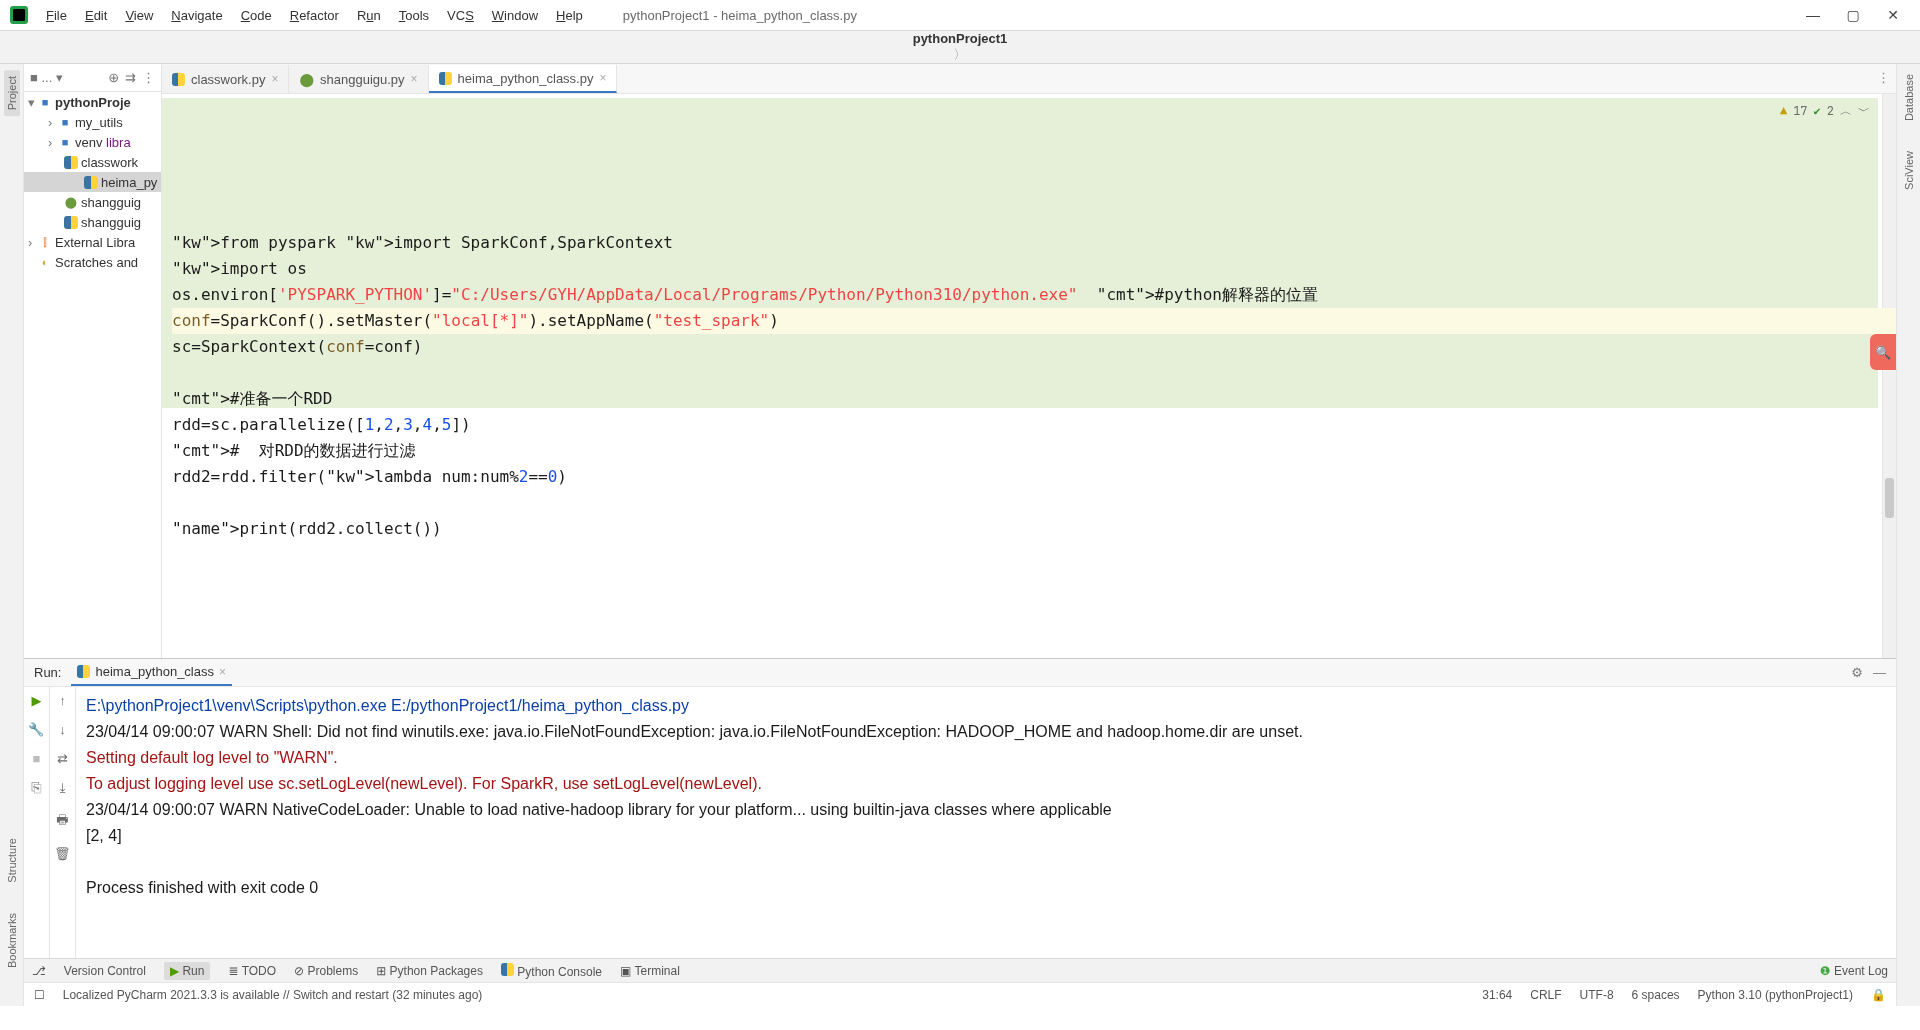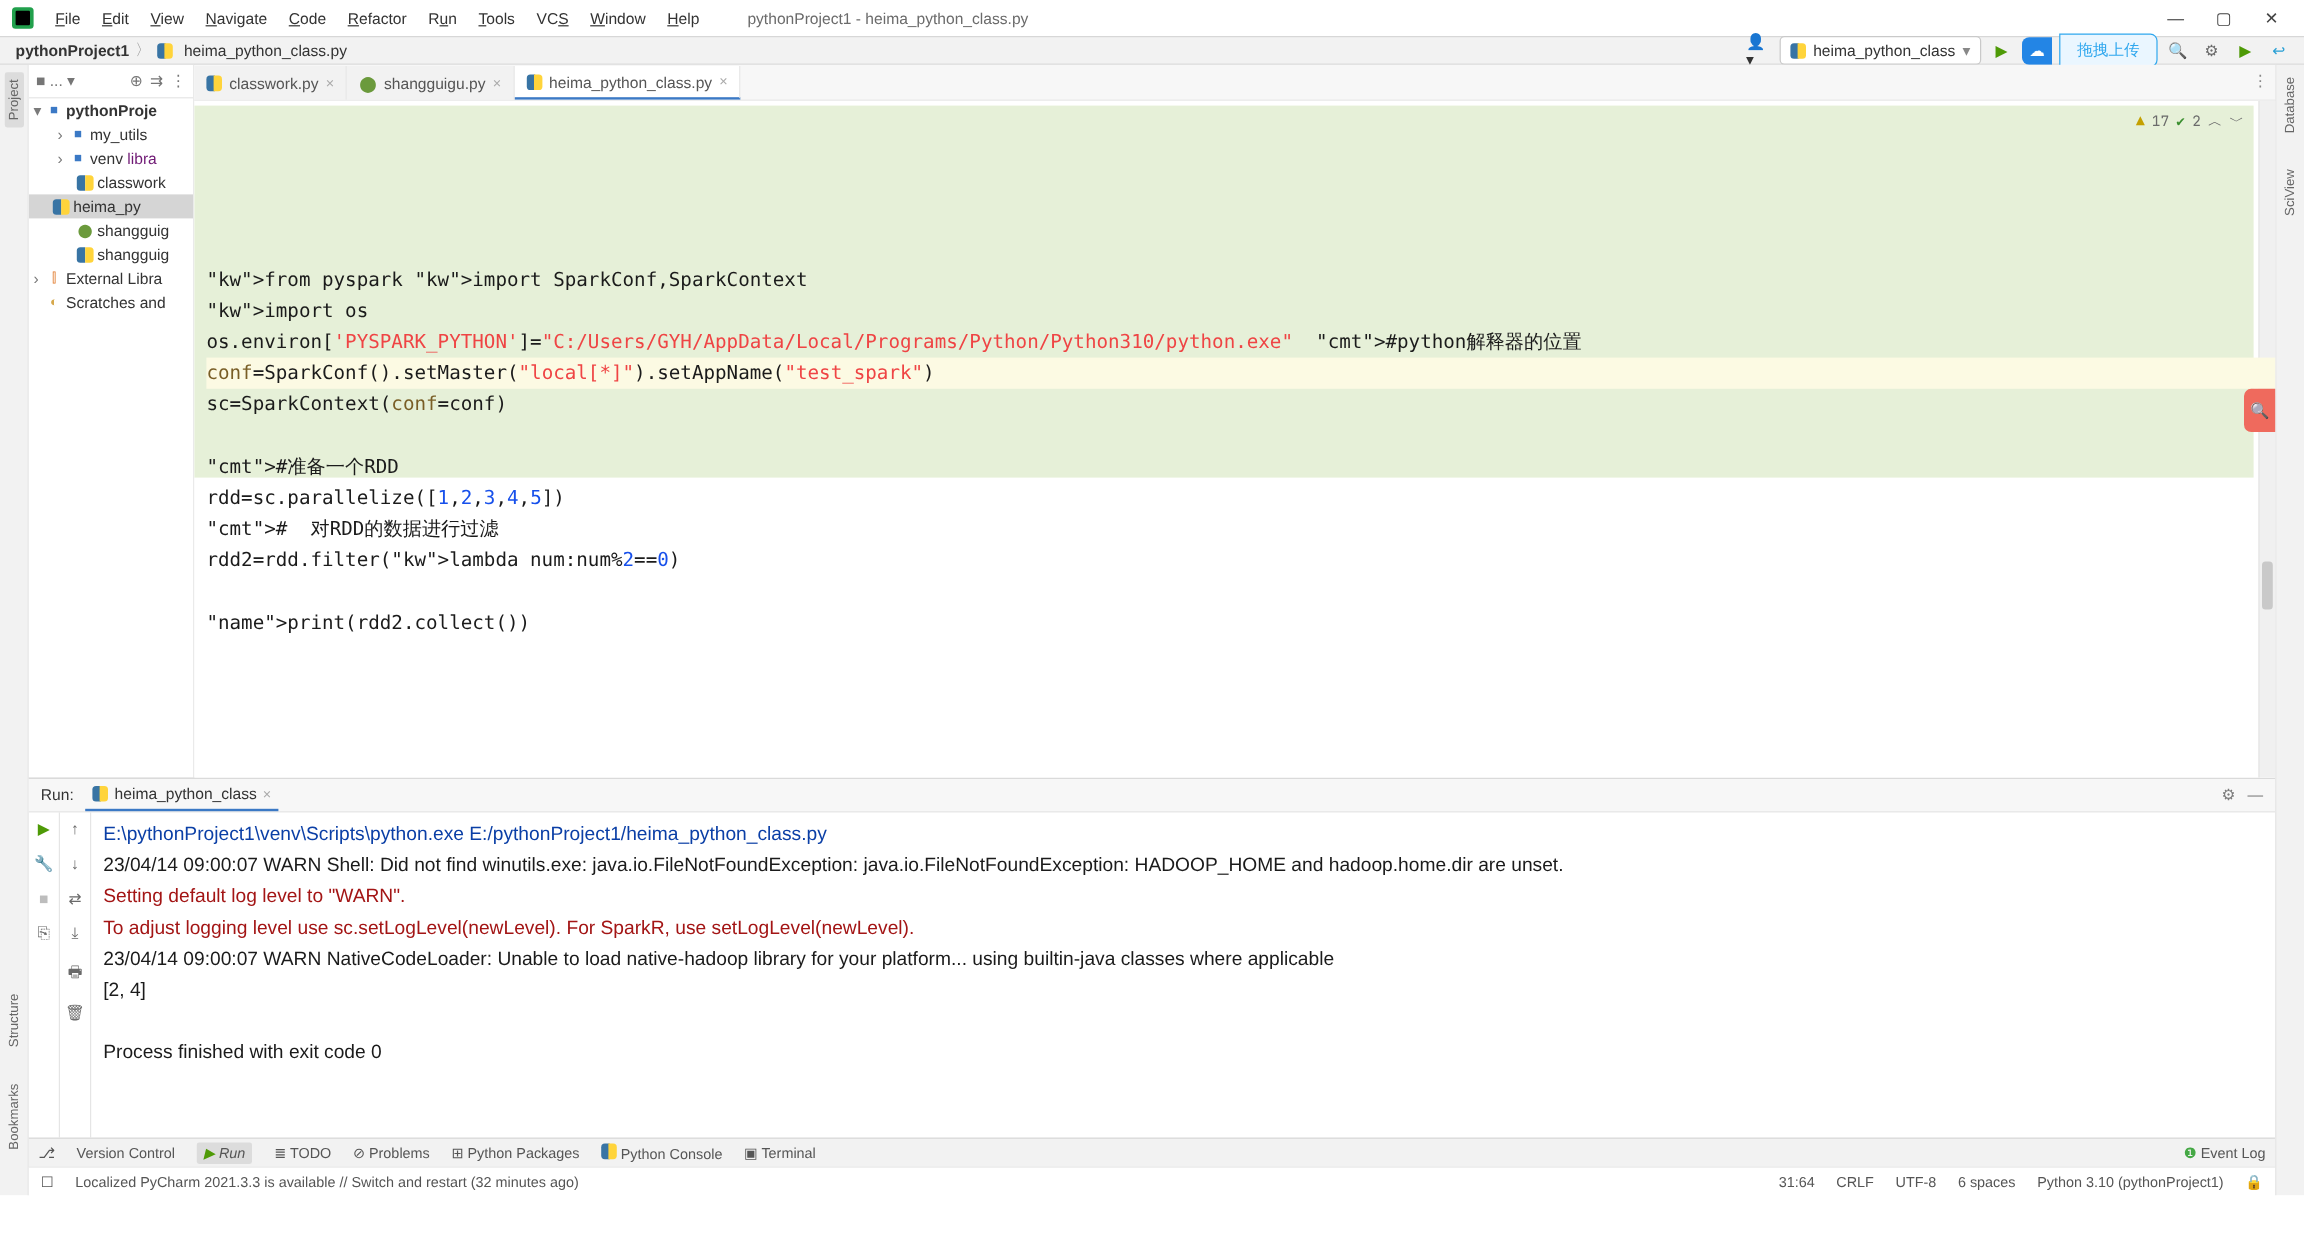--- a/index.html
+++ b/index.html
@@ -7,21 +7,21 @@
   .titlebar { height: 30px; display: flex; align-items: center; background: #fff; }
   .app-icon { width: 18px; height: 18px; margin: 0 10px; background: #21a04c; border-radius: 3px; position: relative; }
   .app-icon::after { content: ""; position: absolute; inset: 3px; background: #000; border-radius: 1px; }
   .menu-bar { display: flex; gap: 2px; }
   .menu-item { padding: 4px 8px; cursor: default; }
   .menu-item u { text-decoration: underline; }
   .title-text { flex: 1; text-align: left; color: #6b6b6b; padding-left: 32px; }
   .win-controls { display: flex; gap: 22px; padding-right: 18px; color: #444; }
   .win-controls span { width: 18px; text-align: center; font-size: 14px; }
 
-  .navbar { height: 24px; border-top: 1px solid #d7d7d7; border-bottom: 1px solid #d7d7d7; background: #f2f2f2; display: flex; align-items: center; padding: 0 10px; }
+  .navbar { height: 34px; border-top: 1px solid #d7d7d7; border-bottom: 1px solid #d7d7d7; background: #f2f2f2; display: flex; align-items: center; padding: 0 10px; flex-direction: column; }
   .crumb { padding: 0 3px; display: inline-flex; align-items: center; gap: 3px; }
   .crumb-sep { color: #999; padding: 0 2px; }
   .nav-right { margin-left: auto; display: flex; align-items: center; gap: 6px; }
   .run-config { display: flex; align-items: center; border: 1px solid #c9c9c9; border-radius: 4px; background: #fff; height: 24px; padding: 0 8px; gap: 6px; }
   .run-config .chevron { color: #888; }
   .icon-btn { width: 22px; height: 22px; display: inline-flex; align-items: center; justify-content: center; border-radius: 3px; }
   .cloud-btn { background: #2385e5; color: #fff; border-radius: 6px 0 0 6px; padding: 4px 6px; }
   .upload-btn { border: 1px solid #2fa7ee; color: #2fa7ee; border-radius: 0 6px 6px 0; padding: 4px 14px; background: #eaf6ff; }
   .green { color: #4e9a06; }
 
@@ -70,21 +70,21 @@
   .run-tab { border-bottom: 2px solid #3b79c5; height: 26px; display: flex; align-items: center; gap: 5px; padding: 0 6px; }
   .run-head .right { margin-left: auto; display: flex; gap: 10px; color: #7c7c7c; }
   .run-body { flex: 1; display: flex; min-height: 0; }
   .run-left { width: 26px; border-right: 1px solid #e5e5e5; display: flex; flex-direction: column; align-items: center; padding-top: 6px; gap: 14px; color: #6a6a6a; }
   .run-left2 { width: 26px; border-right: 1px solid #e5e5e5; display: flex; flex-direction: column; align-items: center; padding-top: 6px; gap: 14px; color: #6a6a6a; }
   .console { flex: 1; font-family: Liberation Sans, sans-serif; font-size: 16px; line-height: 26px; padding: 6px 10px; white-space: pre; overflow: hidden; color: #1b1b1b; }
   .console .path { color: #0b3fa6; }
   .console .err { color: #a31515; }
 
   .bottom-tools { height: 24px; border-top: 1px solid #d7d7d7; background: #f2f2f2; display: flex; align-items: center; padding: 0 8px; gap: 18px; font-size: 12px; color: #555; }
-  .bottom-tools .sel { background: #dcdcdc; padding: 2px 6px; border-radius: 2px; font-style: italic; }
+  .bottom-tools .sel { background: #dcdcdc; padding: 2px 6px; border-radius: 2px; }
   .bottom-tools .right { margin-left: auto; display: flex; gap: 6px; align-items: center; }
 
   .status { height: 24px; border-top: 1px solid #e5e5e5; background: #fff; display: flex; align-items: center; padding: 0 10px; gap: 18px; font-size: 12px; color: #555; }
   .status .right { margin-left: auto; display: flex; gap: 18px; }
   .py-icon { display: inline-block; width: 13px; height: 13px; position: relative; }
   .py-icon::before { content: ""; position: absolute; left: 0; top: 0; width: 7px; height: 13px; background: #3874a4; border-radius: 3px 0 0 3px; }
   .py-icon::after { content: ""; position: absolute; right: 0; top: 0; width: 7px; height: 13px; background: #ffd43b; border-radius: 0 3px 3px 0; }
 
 </style>
 </head>
@@ -166,21 +166,21 @@
           <div class="tree-row" style="padding-left:24px;">
               <span class="chev">›</span>
               <span class="ico folder">■</span>
               <span>my_utils</span>
             </div>
           <div class="tree-row" style="padding-left:24px;"><span class="chev">›</span><span class="ico folder">■</span><span>venv</span>&nbsp;<span class="venv">libra</span></div>
           <div class="tree-row" style="padding-left:40px;">
               <span class="py-icon ico"></span>
               <span>classwork</span>
             </div>
-          <div class="tree-row selected" style="padding-left:20px;text-align:center;">
+          <div class="tree-row selected" style="padding-left:60px;text-align:center;">
               <span class="py-icon ico"></span>
               <span>heima_py</span>
             </div>
           <div class="tree-row" style="padding-left:40px;">
               <span class="ico" style="color:#6b9a3c;">⬤</span>
               <span>shangguig</span>
             </div>
           <div class="tree-row" style="padding-left:40px;">
               <span class="py-icon ico"></span>
               <span>shangguig</span>

